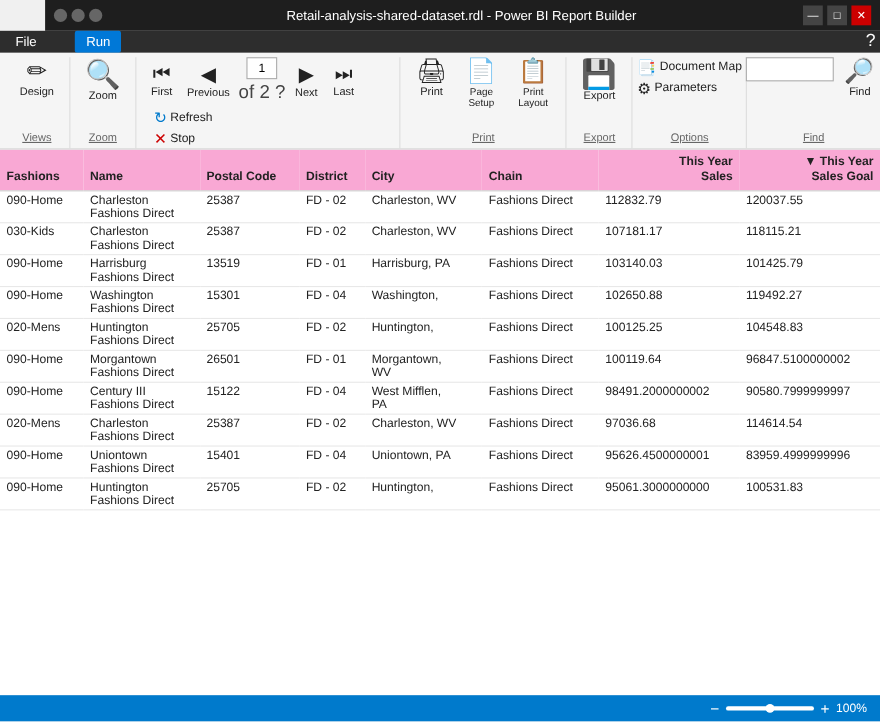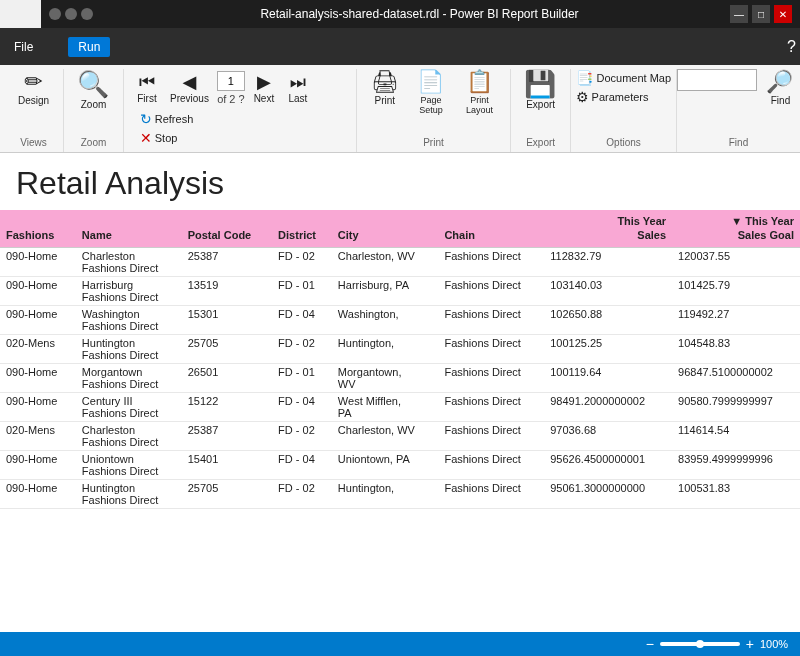--- a/index.html
+++ b/index.html
@@ -28,21 +28,21 @@
       cursor: pointer;
       display: flex; align-items: center; justify-content: center;
     }
     .title-bar-control.close { background: #c00; }
 
     
     .menu-bar {
       background: #2d2d2d;
       display: flex;
       align-items: center;
-      height: 37px;
+      height: 20px;
       padding: 0 4px;
       gap: 2px;
     }
     .menu-item {
       color: #fff;
       padding: 3px 10px;
       font-size: 12px;
       cursor: pointer;
       border-radius: 2px;
     }
@@ -70,20 +70,21 @@
       align-items: flex-start;
       flex: 1;
       gap: 4px;
     }
     .ribbon-group-label {
       font-size: 10px;
       color: #666;
       margin-top: auto;
       padding-top: 2px;
       text-align: center;
+      text-decoration: underline;
     }
     .ribbon-btn {
       display: flex;
       flex-direction: column;
       align-items: center;
       cursor: pointer;
       padding: 2px 4px;
       border-radius: 2px;
       min-width: 40px;
       font-size: 10px;
@@ -108,21 +109,21 @@
     }
     .ribbon-btn-small .icon-sm { font-size: 14px; }
     .nav-input {
       width: 28px;
       height: 20px;
       border: 1px solid #aaa;
       text-align: center;
       font-size: 11px;
       background: white;
     }
-    .nav-text { font-size: 11px; color: #444; }
+    .nav-text { font-size: 17px; color: #444; }
 
     .ribbon-group-vertical {
       display: flex;
       flex-direction: column;
       gap: 1px;
       justify-content: center;
     }
 
     
     .content-area {
@@ -343,21 +344,20 @@
         <span class="icon">🔎</span>
         <span>Find</span>
       </button>
     </div>
     <div class="ribbon-group-label">Find</div>
   </div>
 </div>
 
 <div class="content-area">
   <div class="report-area">
-    <div class="report-title">Retail Analysis</div>
     <table class="data-table">
       <thead>
         <tr>
           <th>Fashions</th>
           <th>Name</th>
           <th>Postal Code</th>
           <th>District</th>
           <th>City</th>
           <th>Chain</th>
           <th class="right">This Year<br>Sales</th>
@@ -369,20 +369,30 @@
             <td>090-Home</td>
             <td>Charleston<br>Fashions Direct</td>
             <td>25387</td>
             <td>FD - 02</td>
             <td>Charleston, WV</td>
             <td>Fashions Direct</td>
             <td class="right">112832.79</td>
             <td class="right">120037.55</td>
           </tr>
           <tr>
+            <td>030-Kids</td>
+            <td>Charleston<br>Fashions Direct</td>
+            <td>25387</td>
+            <td>FD - 02</td>
+            <td>Charleston, WV</td>
+            <td>Fashions Direct</td>
+            <td class="right">107181.17</td>
+            <td class="right">118115.21</td>
+          </tr>
+          <tr>
             <td>090-Home</td>
             <td>Harrisburg<br>Fashions Direct</td>
             <td>13519</td>
             <td>FD - 01</td>
             <td>Harrisburg, PA</td>
             <td>Fashions Direct</td>
             <td class="right">103140.03</td>
             <td class="right">101425.79</td>
           </tr>
           <tr>

